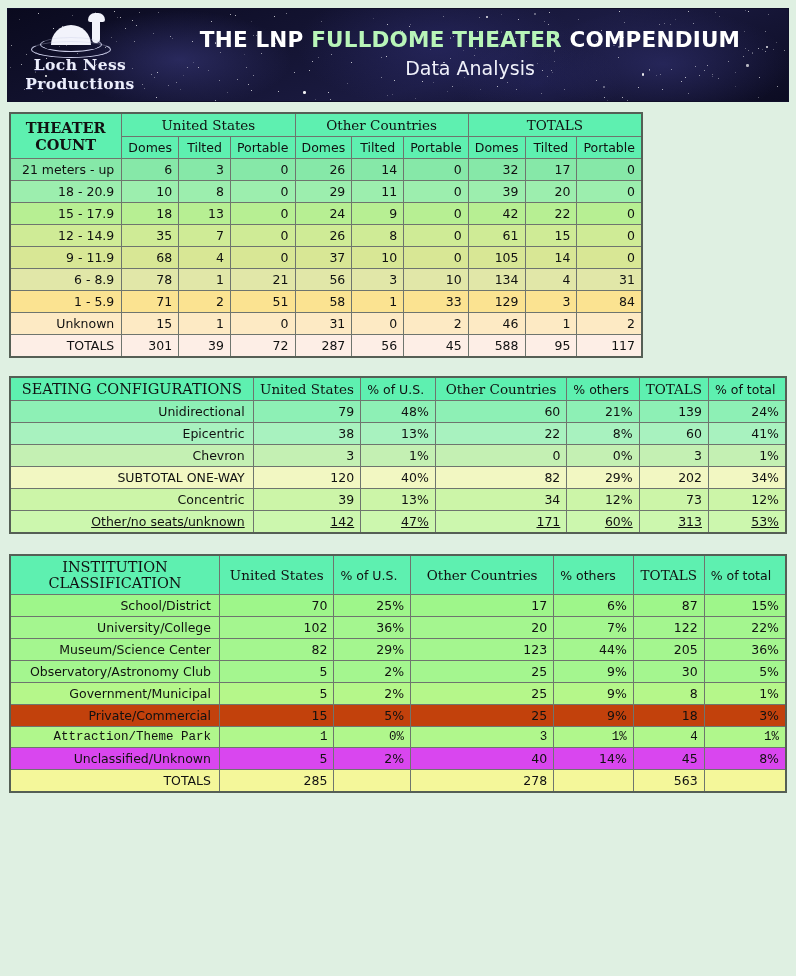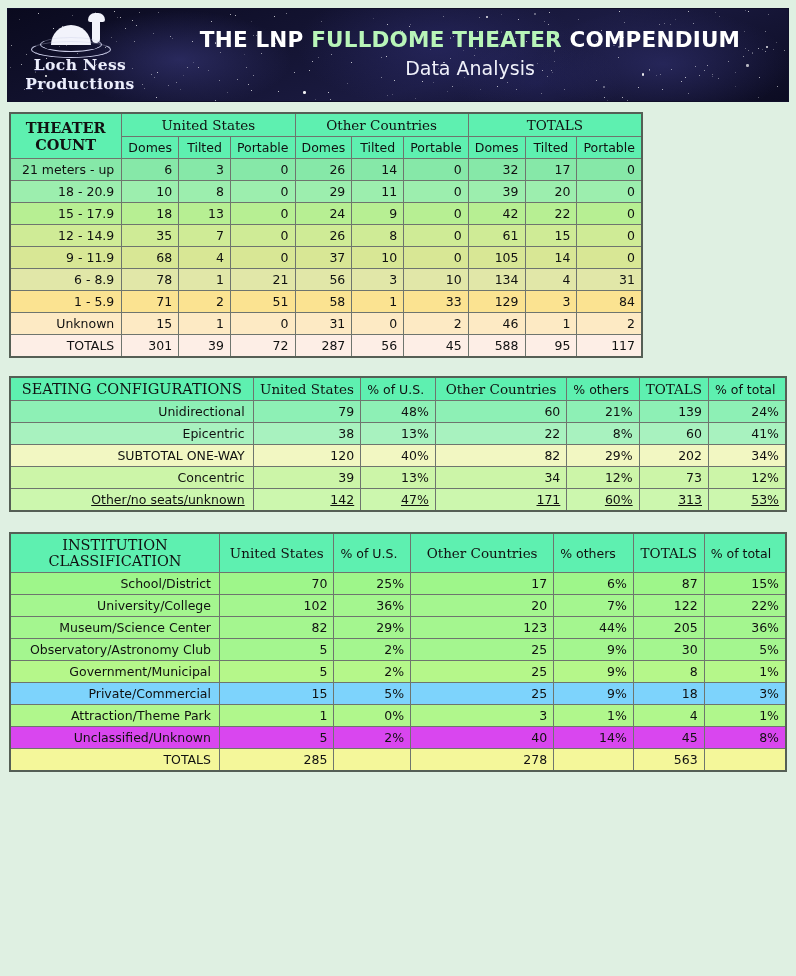--- a/index.html
+++ b/index.html
@@ -544,20 +544,29 @@
       </tr>
       <tr style="background: rgb(168, 242, 191);">
         <td class="rowname">Epicentric</td>
         <td class="num">38</td>
         <td class="num">13%</td>
         <td class="num">22</td>
         <td class="num">8%</td>
         <td class="num">60</td>
         <td class="num">41%</td>
       </tr>
+      <tr style="background: rgb(196, 240, 179);">
+        <td class="rowname">Chevron</td>
+        <td class="num">3</td>
+        <td class="num">1%</td>
+        <td class="num">0</td>
+        <td class="num">0%</td>
+        <td class="num">3</td>
+        <td class="num">1%</td>
+      </tr>
       <tr style="background: rgb(242, 247, 194);">
         <td class="rowname bold">SUBTOTAL ONE-WAY</td>
         <td class="num bold">120</td>
         <td class="num bold">40%</td>
         <td class="num bold">82</td>
         <td class="num bold">29%</td>
         <td class="num bold">202</td>
         <td class="num bold">34%</td>
       </tr>
       <tr style="background: rgb(204, 245, 168);">
@@ -633,30 +642,30 @@
       </tr>
       <tr style="background: rgb(181, 247, 138);">
         <td class="rowname">Government/Municipal</td>
         <td class="num">5</td>
         <td class="num">2%</td>
         <td class="num">25</td>
         <td class="num">9%</td>
         <td class="num">8</td>
         <td class="num">1%</td>
       </tr>
-      <tr style="background: #7dd3fc;">
+      <tr style="background: #c2410c;">
         <td class="rowname">Private/Commercial</td>
         <td class="num">15</td>
         <td class="num">5%</td>
         <td class="num">25</td>
         <td class="num">9%</td>
         <td class="num">18</td>
         <td class="num">3%</td>
       </tr>
-      <tr style="background: rgb(176, 247, 140);">
+      <tr style="background: rgb(176, 247, 140); font-family: Liberation Mono, monospace;">
         <td class="rowname">Attraction/Theme Park</td>
         <td class="num">1</td>
         <td class="num">0%</td>
         <td class="num">3</td>
         <td class="num">1%</td>
         <td class="num">4</td>
         <td class="num">1%</td>
       </tr>
       <tr style="background: #d946ef;">
         <td class="rowname">Unclassified/Unknown</td>

